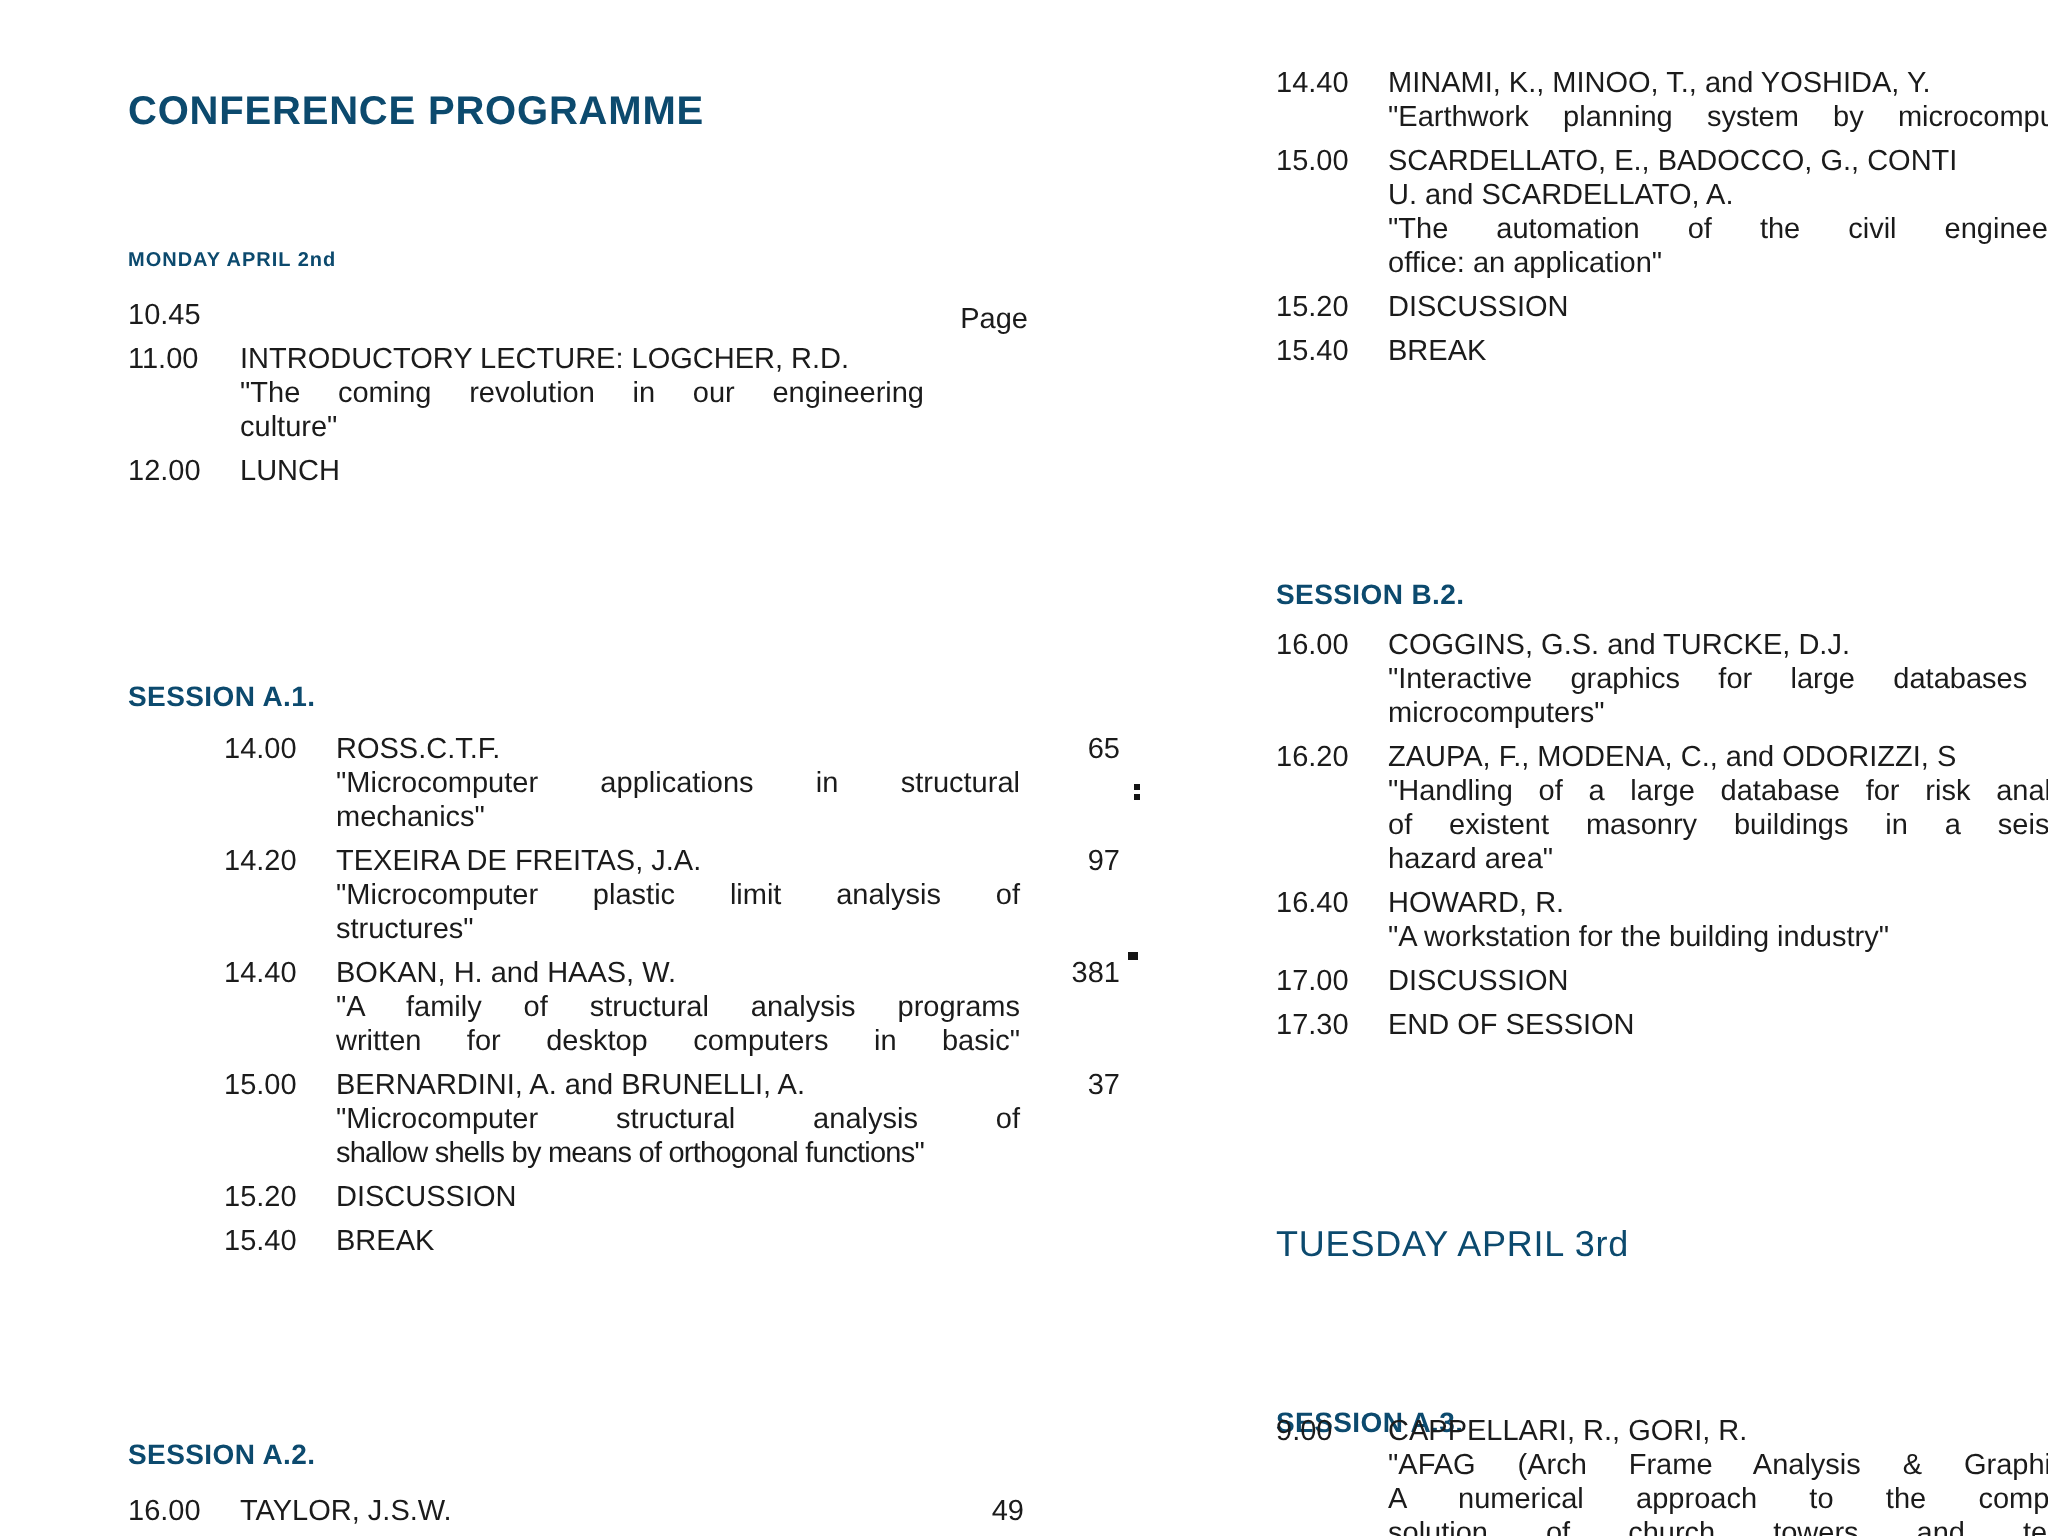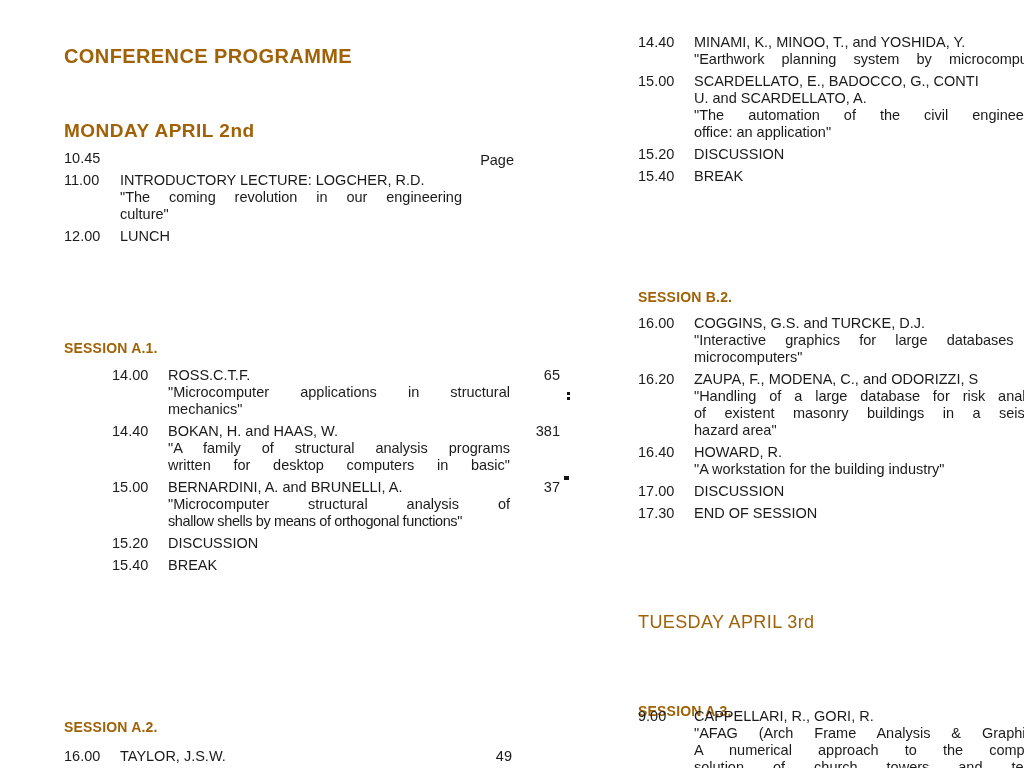--- a/index.html
+++ b/index.html
@@ -7,23 +7,23 @@
     width:1024px;height:768px;overflow:hidden;position:relative;
     background:#ffffff;color:#1b1b1b;
     font-family:"Liberation Sans","DejaVu Sans",sans-serif;
     font-size:14.5px;line-height:17px;
     -webkit-font-smoothing:antialiased;
   }
   .col{position:absolute;top:0;}
   .col-left{left:64px;width:448px;}
   .col-right{left:638px;width:402px;}
   .abs{position:absolute;left:0;}
-  h1,h2,h3{margin:0;padding:0;color:#a16207;}
+  h1,h2,h3{margin:0;padding:0;color:#0c4a6e;}
   h1{font-size:20px;line-height:22px;font-weight:bold;letter-spacing:0.4px;}
-  h2.day{font-size:19px;line-height:17px;font-weight:bold;letter-spacing:0.5px;}
+  h2.day{font-size:10px;line-height:17px;font-weight:bold;letter-spacing:0.5px;}
   h2.day-big{font-size:18px;line-height:20px;font-weight:normal;letter-spacing:0.4px;}
   h3.session{font-size:14px;line-height:16px;font-weight:bold;letter-spacing:0.2px;}
   .entry{position:relative;display:flex;margin:0 0 5px 0;}
   .time{flex:0 0 37px;white-space:nowrap;}
   .gap{flex:0 0 19px;}
   .body-l{width:342px;}
   .body-r{width:346px;}
   .line{min-height:17px;white-space:nowrap;}
   .line.spread{white-space:normal;text-align:justify;text-align-last:justify;word-spacing:1px;}
   .line.tight{letter-spacing:-0.38px;}
@@ -66,20 +66,30 @@
         <span class="time">14.00</span>
         <span class="gap"></span>
         <div class="body-l">
           <div class="line">ROSS.C.T.F.</div>
           <div class="line spread">"Microcomputer applications in structural</div>
           <div class="line">mechanics"</div>
         </div>
         <span class="pg">65</span>
       </div>
       <div class="entry">
+        <span class="time">14.20</span>
+        <span class="gap"></span>
+        <div class="body-l">
+          <div class="line">TEXEIRA DE FREITAS, J.A.</div>
+          <div class="line spread">"Microcomputer plastic limit analysis of</div>
+          <div class="line">structures"</div>
+        </div>
+        <span class="pg">97</span>
+      </div>
+      <div class="entry">
         <span class="time">14.40</span>
         <span class="gap"></span>
         <div class="body-l">
           <div class="line">BOKAN, H. and HAAS, W.</div>
           <div class="line spread">"A family of structural analysis programs</div>
           <div class="line spread">written for desktop computers in basic"</div>
         </div>
         <span class="pg">381</span>
       </div>
       <div class="entry">

